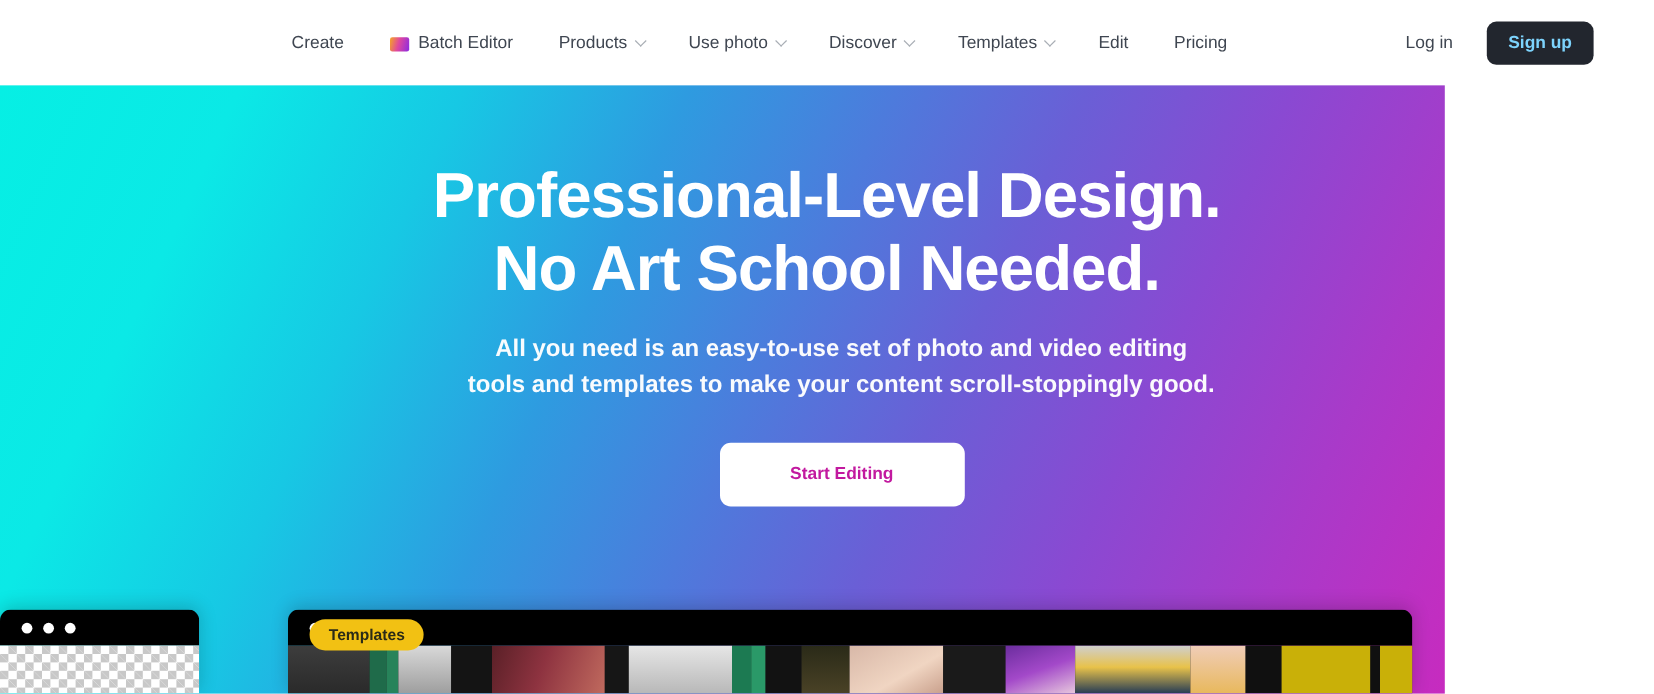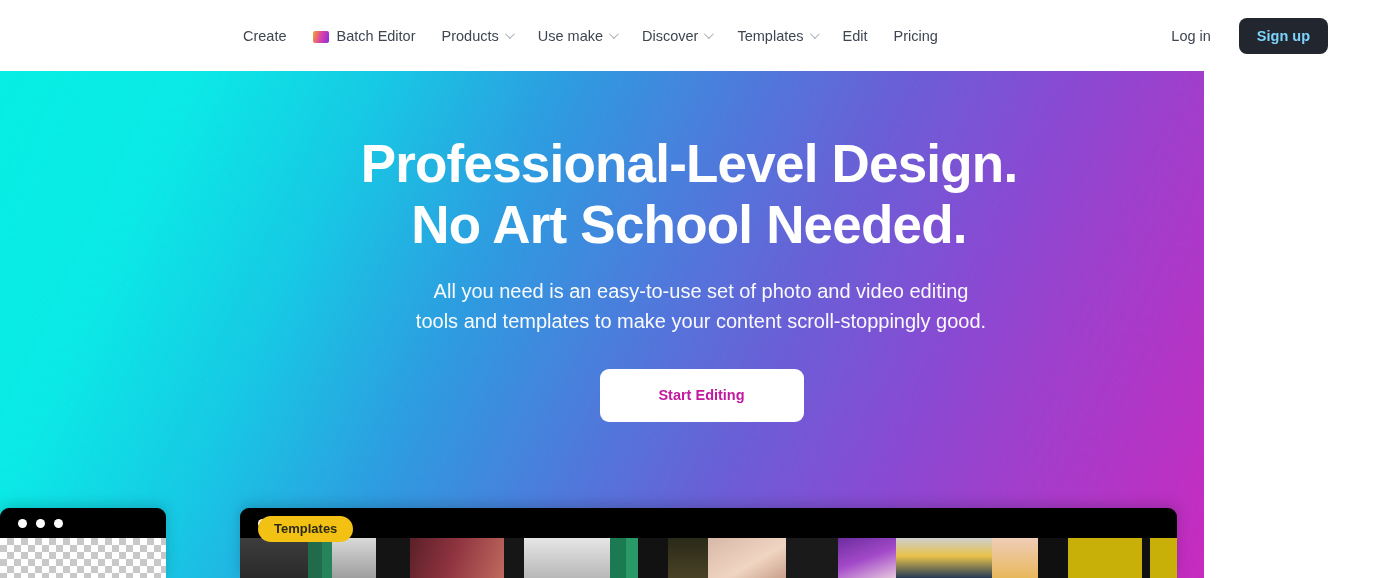--- a/index.html
+++ b/index.html
@@ -22,21 +22,21 @@
     position:absolute; left:89px; top:18px;
     font-size:30px; font-weight:700;
     letter-spacing:-0.6px;
     background:linear-gradient(95deg,#9C27B0 0%,#B52BB6 35%,#CF2FBF 70%,#C4199F 100%);
     -webkit-background-clip:text; background-clip:text;
     -webkit-text-fill-color:transparent; color:#C026A8;
     line-height:34px;
   }
   .nav{
     position:absolute; left:243px; top:0; height:71px;
-    display:flex; align-items:center; gap:0px;
+    display:flex; align-items:center; gap:12px;
   }
   .nav-item{
     display:flex; align-items:center;
     font-size:14.5px; color:#3f4651;
     margin-right:26px; white-space:nowrap;
     cursor:pointer; line-height:20px;
   }
   .nav-item:last-child{margin-right:0;}
   .batch-icon{
     display:inline-block; width:16px; height:12px;
@@ -92,21 +92,21 @@
   }
   .headline{
     margin-top:62px;
     font-size:53px; line-height:61px;
     font-weight:700; color:#ffffff;
     letter-spacing:-0.8px;
   }
   .subhead{
     margin-top:21px;
     font-size:20px; line-height:30px;
-    color:#ffffff; font-weight:400;
+    color:#ffffff; font-weight:700;
     opacity:.97;
     margin-left:24px;
   }
   .cta-wrap{ margin-top:33px;padding-left:25px; }
   .cta{
     display:inline-block;
     width:204px; height:53px; line-height:53px;
     background:#ffffff; color:#C2199F;
     font-size:14.5px; font-weight:700;
     border:none; border-radius:9px;
@@ -183,21 +183,21 @@
       <span class="batch-icon"></span>
       <span>Batch Editor</span>
     </div>
 
     <div class="nav-item">
       <span>Products</span>
       <span class="caret"></span>
     </div>
 
     <div class="nav-item">
-      <span>Use make</span>
+      <span>Use photo</span>
       <span class="caret"></span>
     </div>
 
     <div class="nav-item">
       <span>Discover</span>
       <span class="caret"></span>
     </div>
 
     <div class="nav-item">
       <span>Templates</span>

